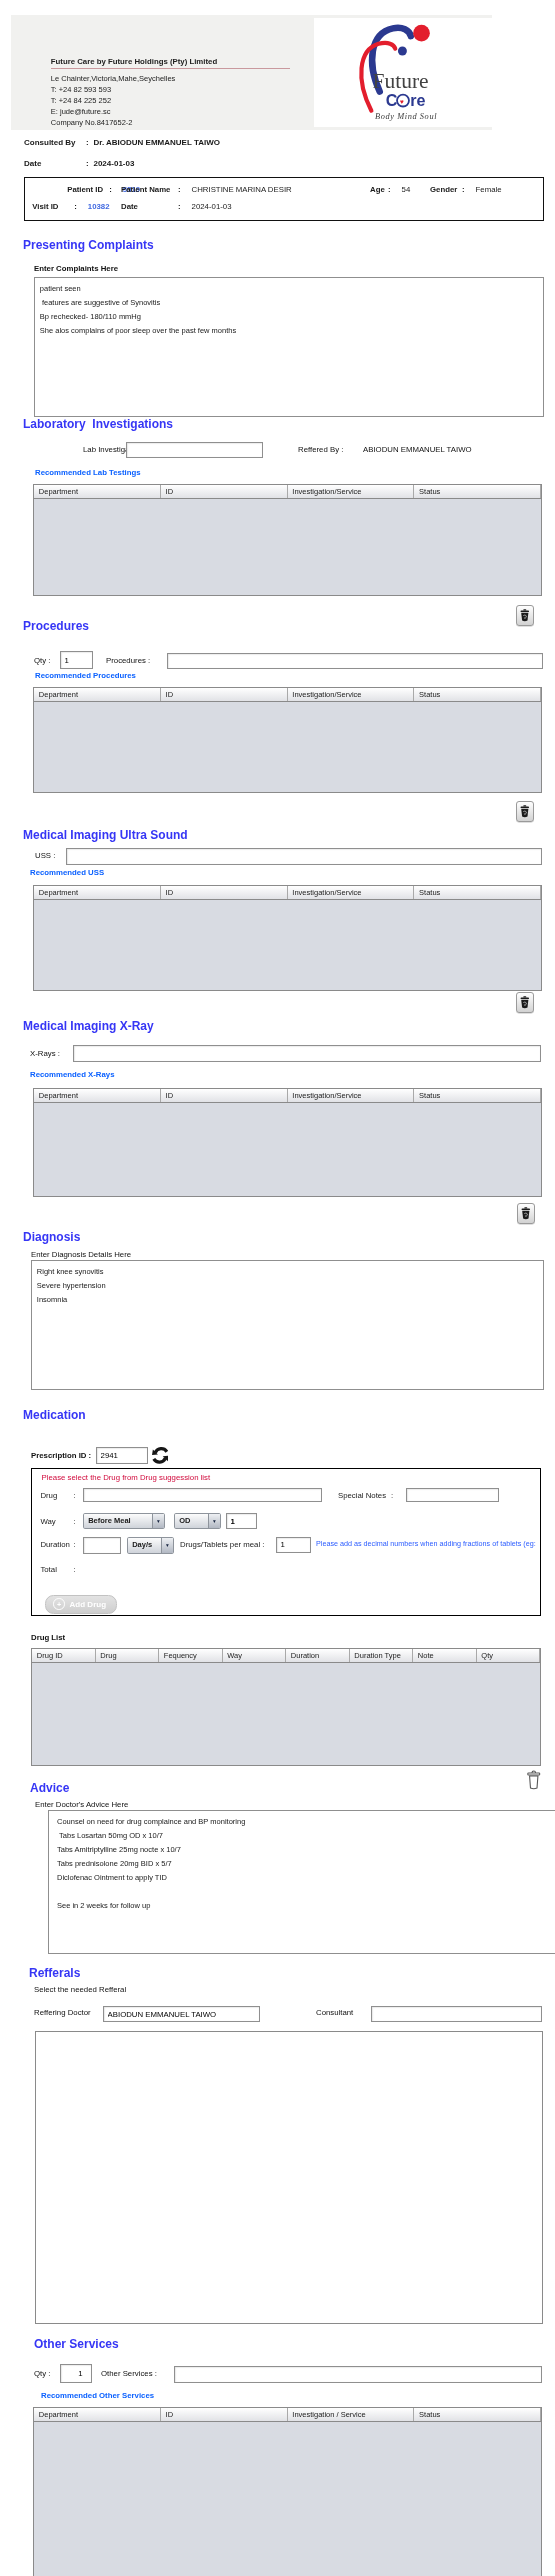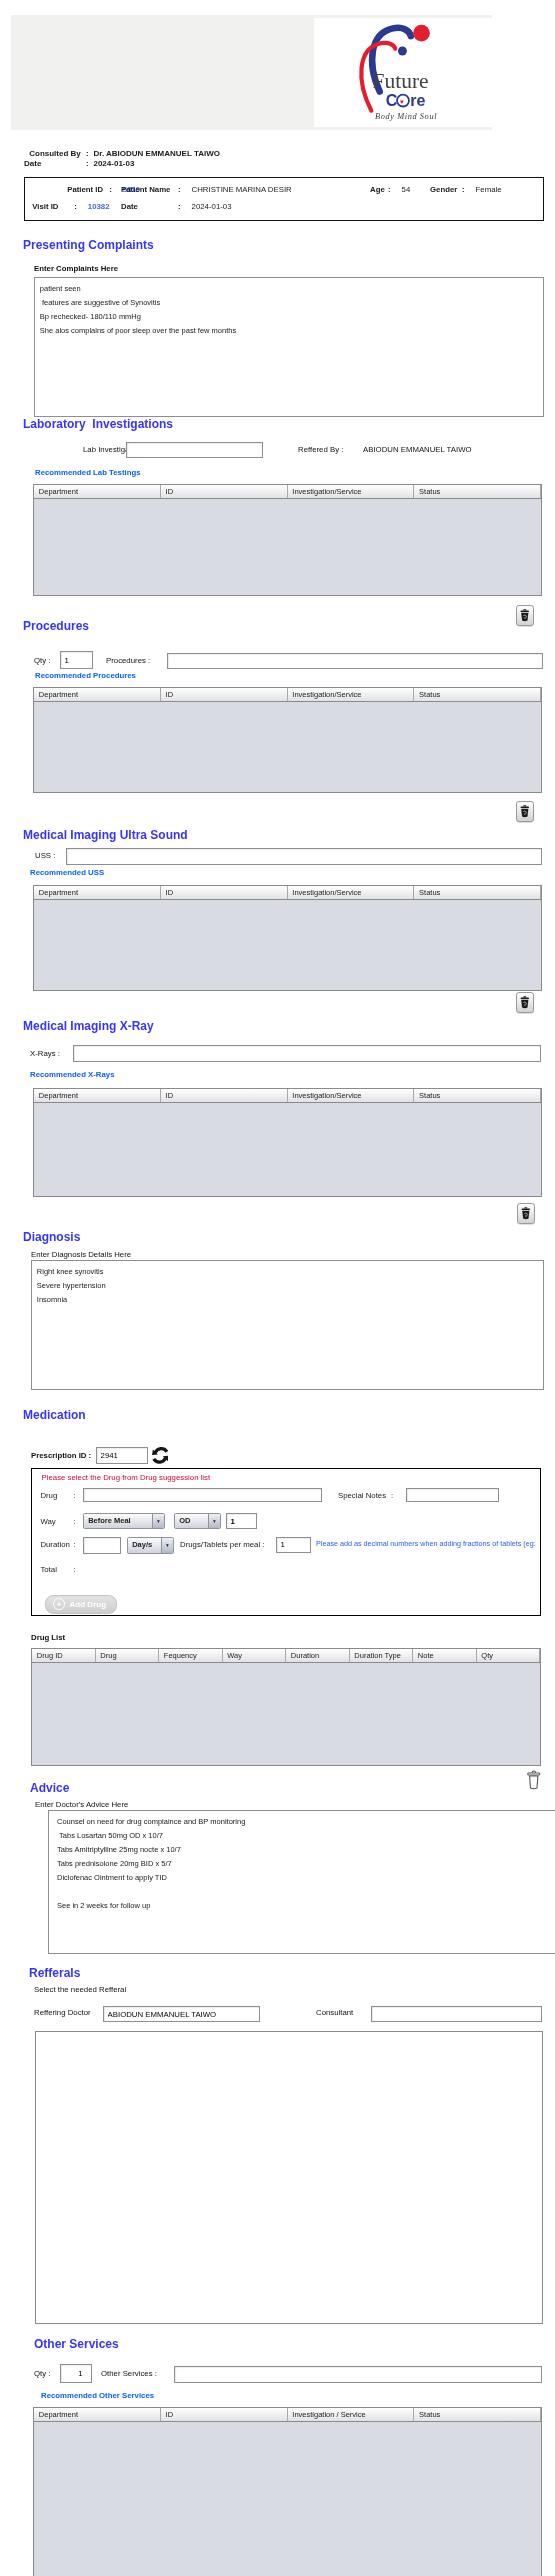--- a/index.html
+++ b/index.html
@@ -83,37 +83,45 @@
   .refresh-btn{position:absolute;left:151px;top:1446px;width:18px;height:19px;cursor:pointer;
                display:flex;align-items:center;justify-content:center;}
   .bigbox{position:absolute;border:0.6px solid #8a8a8a;background:#fff;}
 </style>
 </head>
 <body>
 
 <div id="page">
 
   <div class="hdr-band">
+    <div class="hdr-text">
+      <div class="hdr-title">Future Care by Future Holdings (Pty) Limited</div>
+      <div class="hdr-line hdr-addr">Le Chainter,Victoria,Mahe,Seychelles</div>
+      <div class="hdr-line">T: +24  82 593 593</div>
+      <div class="hdr-line">T: +24  84 225 252</div>
+      <div class="hdr-line">E: jude@future.sc</div>
+      <div class="hdr-line">Company No.8417652-2</div>
+    </div>
     <div class="logo-box">
       <svg width="126" height="105" viewBox="0 0 210 176" style="font-size:13px">
         <path d="M66,120 C44,72 50,22 88,14 C104,10.5 116,17 118,27" fill="none" stroke="#2b3990" stroke-width="11" stroke-linecap="round"></path>
         <circle cx="136" cy="22" r="14" fill="#e31e2d"></circle>
         <path d="M52,152 C26,102 30,50 64,40 C80,35.5 90,41 92,48" fill="none" stroke="#e31e2d" stroke-width="7" stroke-linecap="round"></path>
         <circle cx="104" cy="52" r="7.5" fill="#2b3990"></circle>
         <text x="54" y="114" font-size="36" fill="#424242" font-family="Liberation Serif,serif">Future</text>
         <text x="76" y="144" font-size="27" font-weight="bold" fill="#2b3990" font-family="Liberation Sans,sans-serif">C</text>
         <circle cx="105" cy="135" r="10" fill="#ffffff" stroke="#2b3990" stroke-width="3"></circle>
         <text x="100" y="140" font-size="11" fill="#e31e2d">♥</text>
         <text x="117" y="144" font-size="27" font-weight="bold" fill="#2b3990" font-family="Liberation Sans,sans-serif">re</text>
         <text x="58" y="166" font-size="14" font-style="italic" fill="#3c3c3c" font-family="Liberation Serif,serif" letter-spacing="1">Body Mind Soul</text>
       </svg>
     </div>
   </div>
 
-  <div class="abs" style="left:24px;top:149px;text-align:center;">
+  <div class="abs" style="left:24px;top:138px;">
     <span class="line-label">Consulted By</span><span class="line-colon">:</span><span class="line-value">Dr.  ABIODUN EMMANUEL TAIWO</span>
   </div>
   <div class="abs" style="left:24px;top:159px;">
     <span class="line-label">Date</span><span class="line-colon">:</span><span class="line-value">2024-01-03</span>
   </div>
 
   <div class="pbox">
     <div class="pline" style="left:7.2px;top:6.6px;">
       <span class="plabel" style="width:42px;padding-left:35px;">Patient ID</span><span class="pcolon">:</span><span class="pval pid">5519</span>
     </div>

